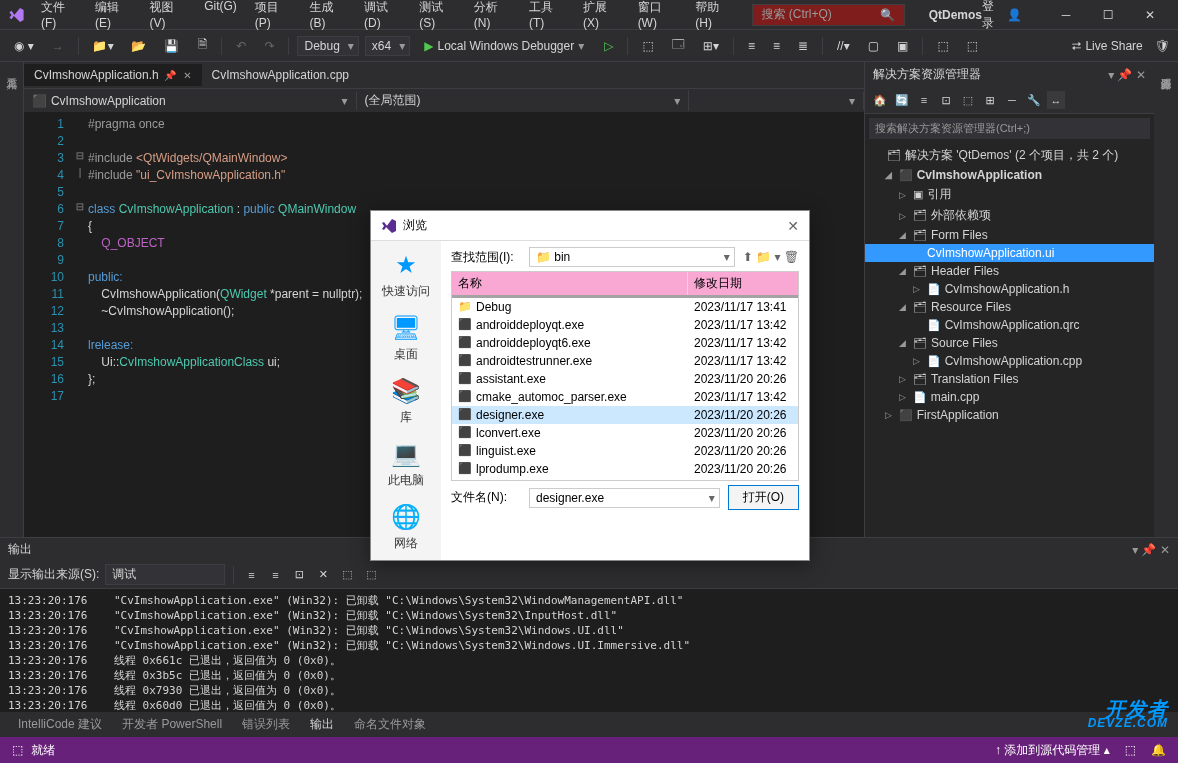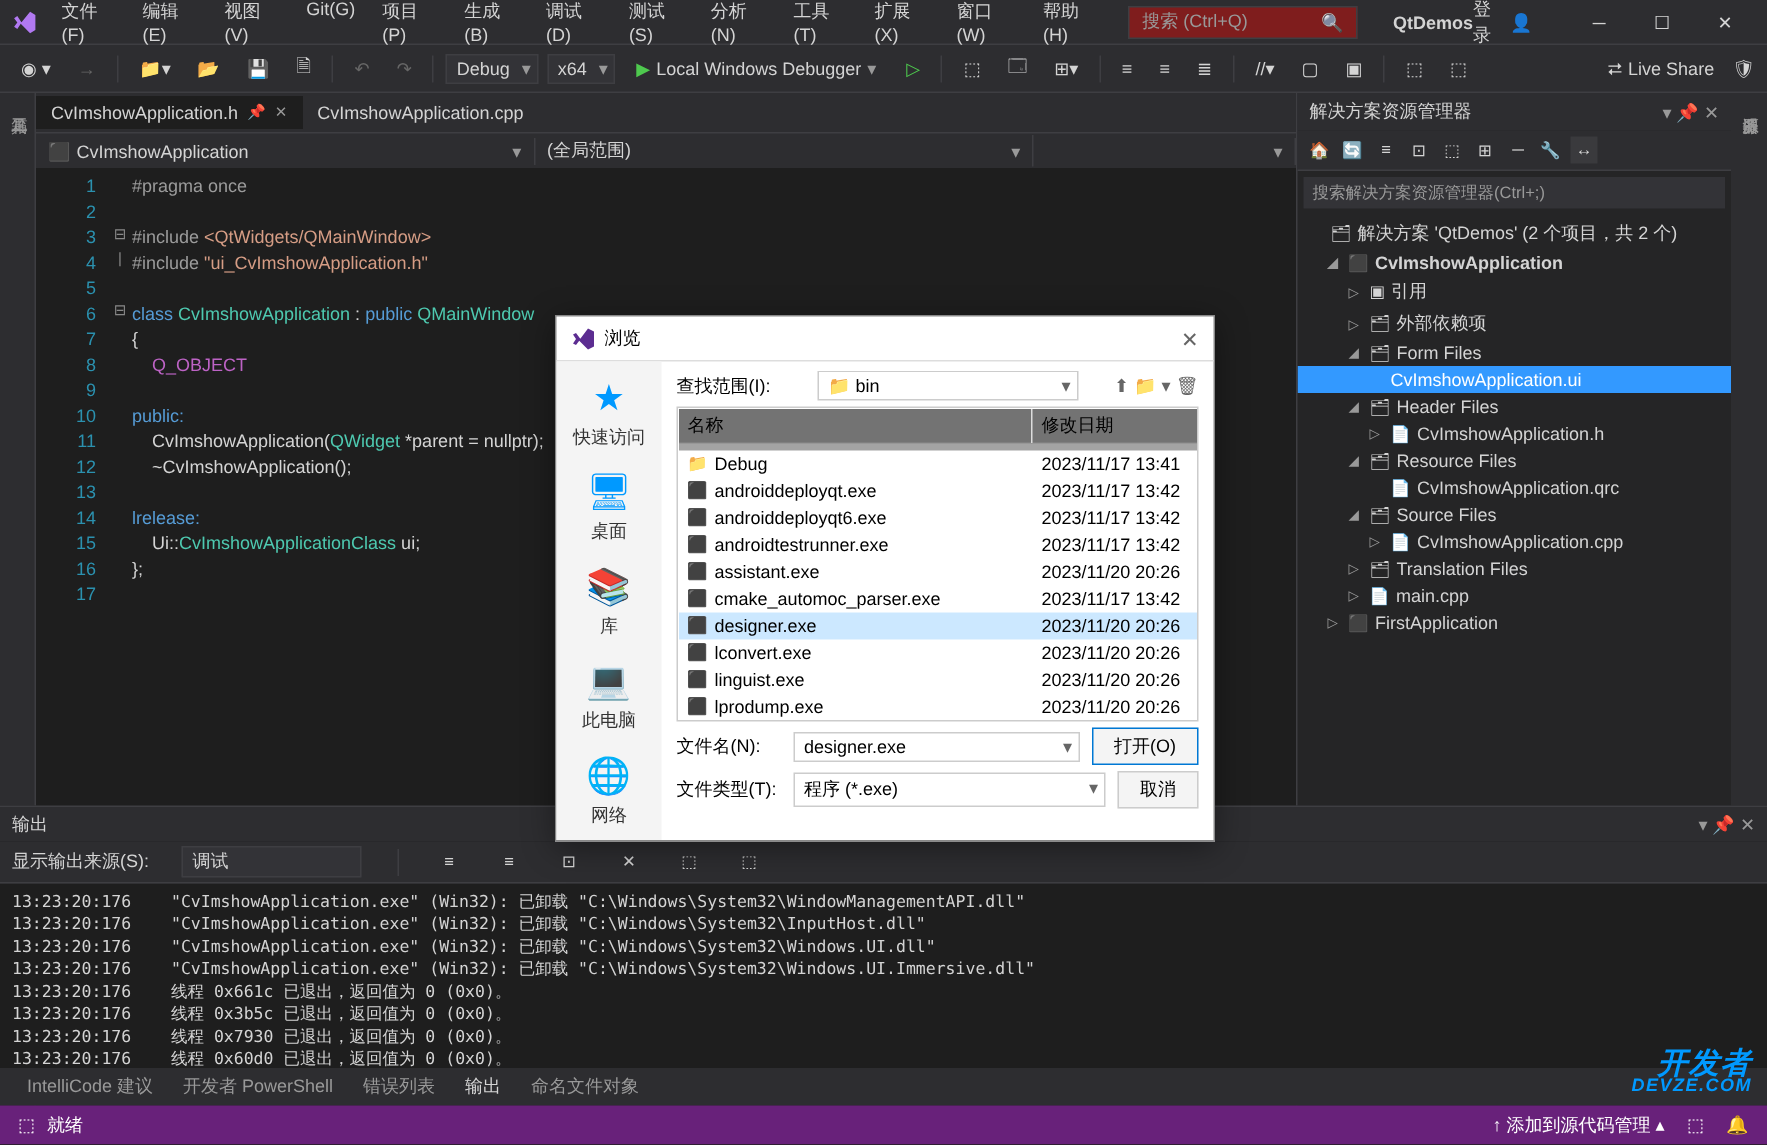--- a/index.html
+++ b/index.html
@@ -67,42 +67,42 @@
 .props-panel{border-top:1px solid #3e3e42;}
 .props-header{background:#2d2d30;padding:4px 8px;font-size:11px;display:flex;align-items:center;}
 .props-sub{background:#333337;padding:3px 8px;font-size:11px;color:#d4d4d4;}
 .props-tools{background:#2d2d30;padding:3px 6px;display:flex;gap:4px;}
 .props-row{display:flex;padding:2px 8px;font-size:11px;}
 .props-row .k{width:140px;color:#d4d4d4;}
 .props-row .v{color:#d4d4d4;}
 .props-desc{padding:4px 8px;font-size:11px;color:#d4d4d4;border-top:1px solid #3e3e42;}
 .output-panel{position:absolute;left:0;right:0;bottom:26px;height:200px;background:#1e1e1e;border-top:1px solid #3e3e42;display:flex;flex-direction:column;}
 .out-header{background:#2d2d30;padding:3px 8px;font-size:11px;display:flex;align-items:center;}
-.out-tools{background:#2d2d30;padding:3px 8px;display:flex;align-items:center;gap:22px;border-bottom:1px solid #3e3e42;font-size:11px;}
+.out-tools{background:#2d2d30;padding:3px 8px;display:flex;align-items:center;gap:6px;border-bottom:1px solid #3e3e42;font-size:11px;}
 .out-combo{background:#333337;border:1px solid #3e3e42;padding:1px 20px 1px 6px;width:120px;}
 .out-text{flex:1;padding:4px 8px;font-family:Consolas,monospace;font-size:11px;color:#d4d4d4;overflow:auto;white-space:pre;}
 .bottom-tabs{background:#2d2d30;display:flex;padding:0 8px;font-size:11px;}
 .btab{padding:4px 10px;color:#999;}
 .btab.active{color:#d4d4d4;}
 .vs-status{position:absolute;bottom:0;left:0;right:0;height:26px;background:#68217a;display:flex;align-items:center;padding:0 12px;font-size:11px;color:#fff;}
 .vs-status .right{margin-left:auto;display:flex;gap:15px;align-items:center;}
 .dialog{position:absolute;left:370px;top:210px;width:440px;background:#fff;color:#000;border:1px solid #888;box-shadow:0 4px 20px rgba(0,0,0,.4);z-index:100;}
 .dlg-title{padding:6px 10px;display:flex;align-items:center;gap:6px;border-bottom:1px solid #ddd;}
 .dlg-title .close{margin-left:auto;color:#666;font-size:14px;}
 .dlg-body{display:flex;}
 .dlg-places{width:70px;background:#f4f4f4;padding:8px 0;display:flex;flex-direction:column;align-items:center;gap:12px;}
 .place{display:flex;flex-direction:column;align-items:center;gap:2px;font-size:11px;color:#333;}
 .place-icon{width:32px;height:32px;display:flex;align-items:center;justify-content:center;font-size:24px;}
 .dlg-main{flex:1;padding:6px 10px;}
-.dlg-row{display:flex;align-items:center;gap:24px;margin-bottom:4px;font-size:12px;}
+.dlg-row{display:flex;align-items:center;gap:8px;margin-bottom:4px;font-size:12px;}
 .dlg-row label{width:70px;}
 .dlg-combo{flex:1;border:1px solid #ccc;padding:2px 6px;background:#fff;position:relative;}
 .dlg-combo::after{content:"▾";position:absolute;right:4px;color:#666;}
 .file-list{border:1px solid #ccc;height:210px;overflow:auto;margin:4px 0;}
-.fl-header{display:flex;background:#737373;border-bottom:5px solid #a3a3a3;font-size:11px;}
+.fl-header{display:flex;background:#f9a8d4;border-bottom:3px solid #a3a3a3;font-size:11px;}
 .fl-header div:first-child{flex:1;padding:3px 6px;border-right:1px solid #ddd;}
 .fl-header div:last-child{width:110px;padding:3px 6px;}
 .fl-row{display:flex;font-size:11px;padding:1px 0;}
 .fl-row.selected{background:#cce8ff;}
 .fl-row .name{flex:1;padding:1px 6px;display:flex;align-items:center;gap:4px;}
 .fl-row .date{width:110px;padding:1px 6px;}
 .fl-icon{width:14px;height:14px;display:inline-block;font-size:11px;}
 .dlg-bottom{display:flex;align-items:center;gap:8px;margin-top:4px;}
 .dlg-bottom label{width:70px;font-size:12px;}
 .dlg-btn{border:1px solid #ccc;padding:3px 14px;background:#f4f4f4;font-size:12px;}
@@ -491,25 +491,20 @@
               <div class="name"><span class="fl-icon">⬛</span>lrelease.exe</div>
               <div class="date">2023/11/20 20:26</div>
             </div>
           </div>
       </div>
       <div class="dlg-bottom">
         <label>文件名(N):</label>
         <div class="dlg-combo">designer.exe</div>
         <button class="dlg-btn primary">打开(O)</button>
       </div>
-      <div class="dlg-bottom">
-        <label>文件类型(T):</label>
-        <div class="dlg-combo">程序 (*.exe)</div>
-        <button class="dlg-btn">取消</button>
-      </div>
     </div>
   </div>
 </div>
 
 <div class="watermark">
   <div class="cn">开发者</div>
   <div>DEVZE.COM</div>
 </div>
 
 </body></html>

